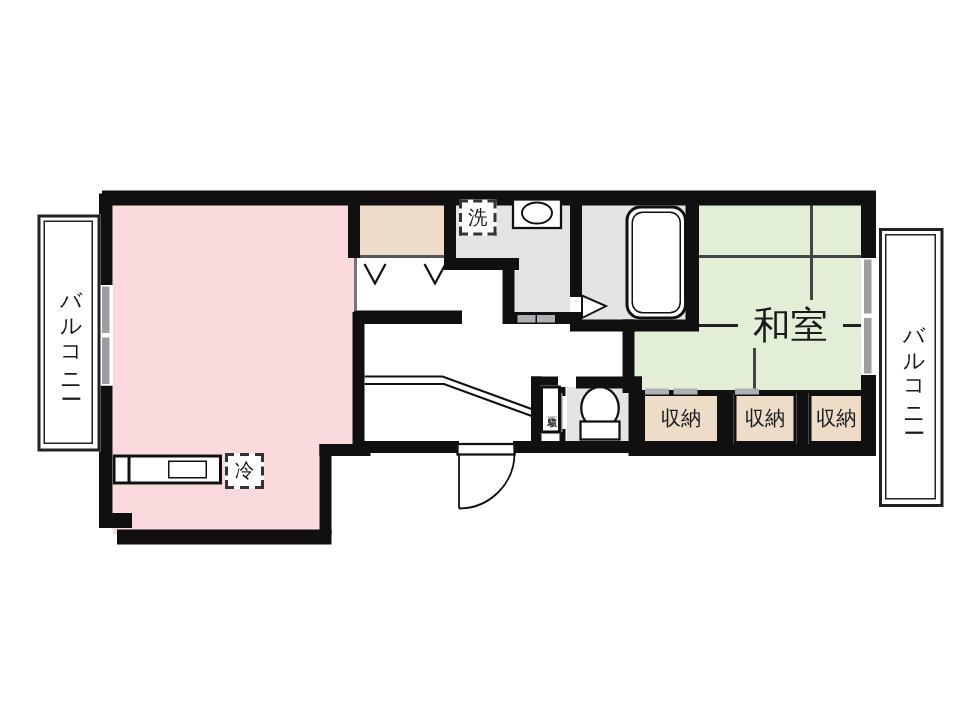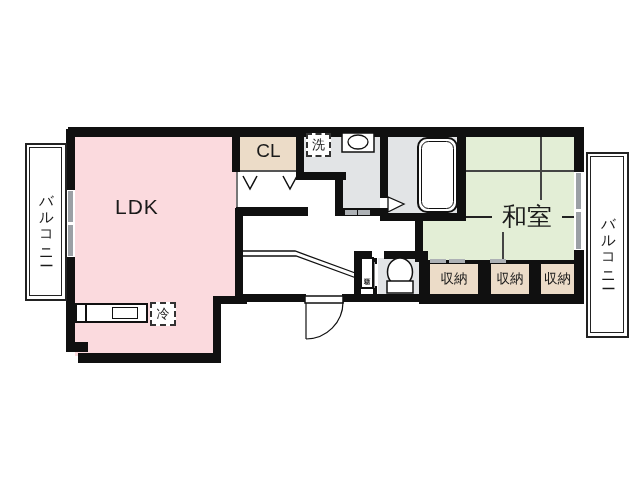--- a/index.html
+++ b/index.html
@@ -143,17 +143,15 @@
     <rect x="342" y="133" width="32" height="19" fill="#fff" stroke="#101010" stroke-width="1.5"></rect>
     <ellipse cx="358" cy="142" rx="10" ry="7" fill="#fff" stroke="#101010" stroke-width="1.3"></ellipse>
 
     <rect x="418" y="138" width="39" height="74" rx="9" fill="#fff" stroke="#101010" stroke-width="2"></rect>
     <rect x="421.5" y="141.5" width="32" height="67" rx="7" fill="none" stroke="#101010" stroke-width="1"></rect>
 
     <ellipse cx="400" cy="272" rx="12.5" ry="14" fill="#fff" stroke="#101010" stroke-width="1.5"></ellipse>
     <rect x="387" y="281" width="26" height="12" fill="#fff" stroke="#101010" stroke-width="1.5"></rect>
   </svg>
 
-  <div class="label" style="left:115px;top:195px;width:80px;font-size:21px;letter-spacing:1px;">LDK</div>
-  <div class="label center" style="left:240px;top:135px;width:57px;height:32px;font-size:19px;">CL</div>
   <div class="label center" style="left:492px;top:176px;width:70px;height:32px;font-size:25px;background:#e3eed6;margin-top:24px;">和室</div>
 
 </div>
 
 </body></html>

